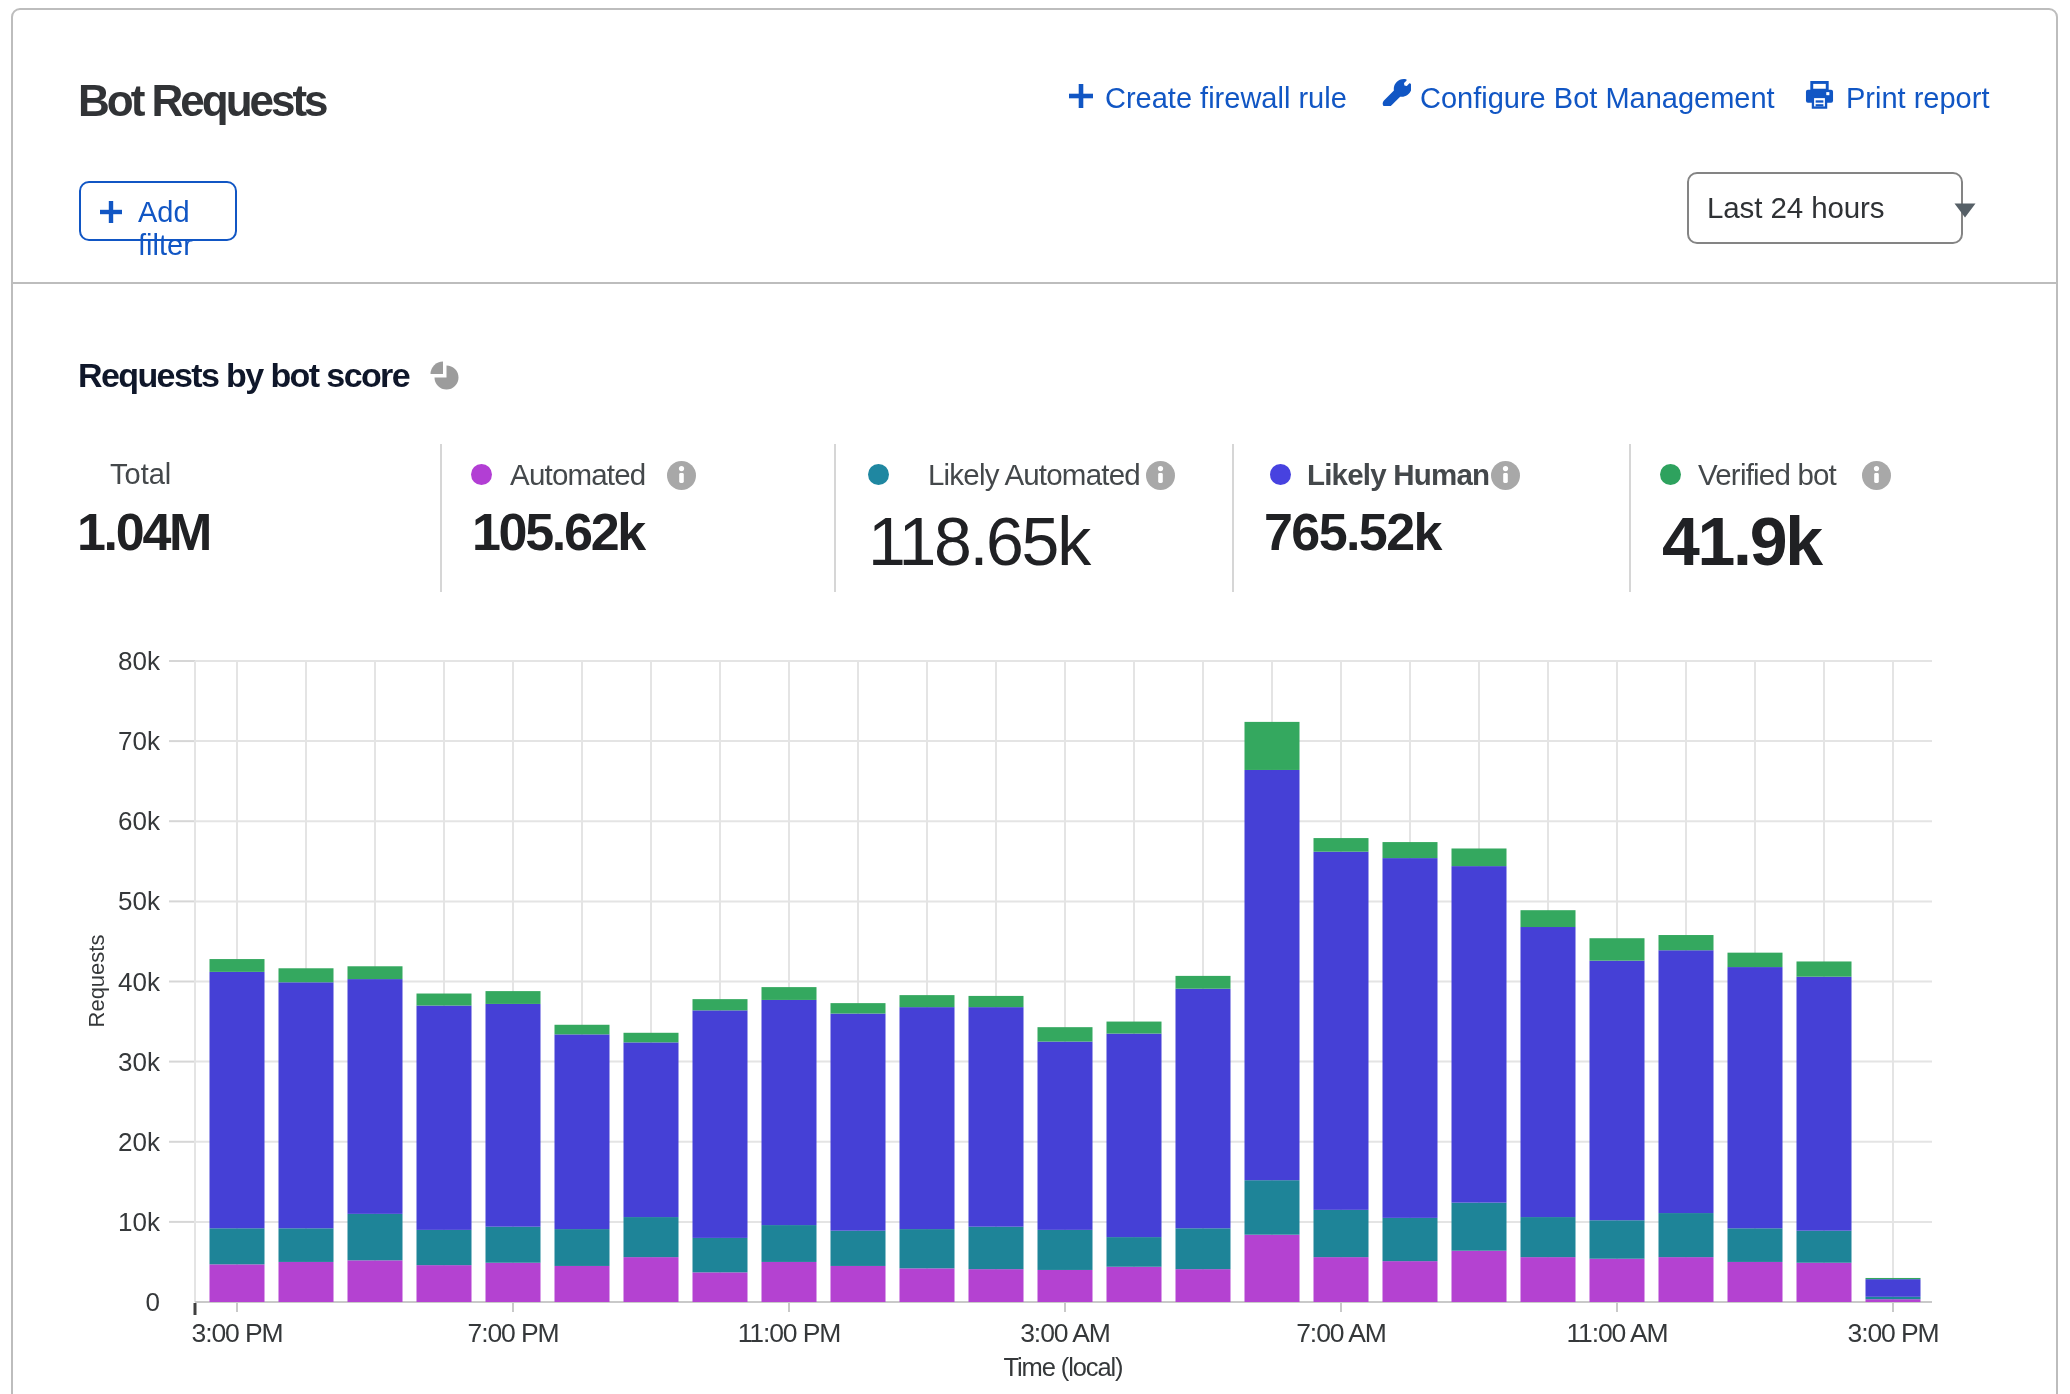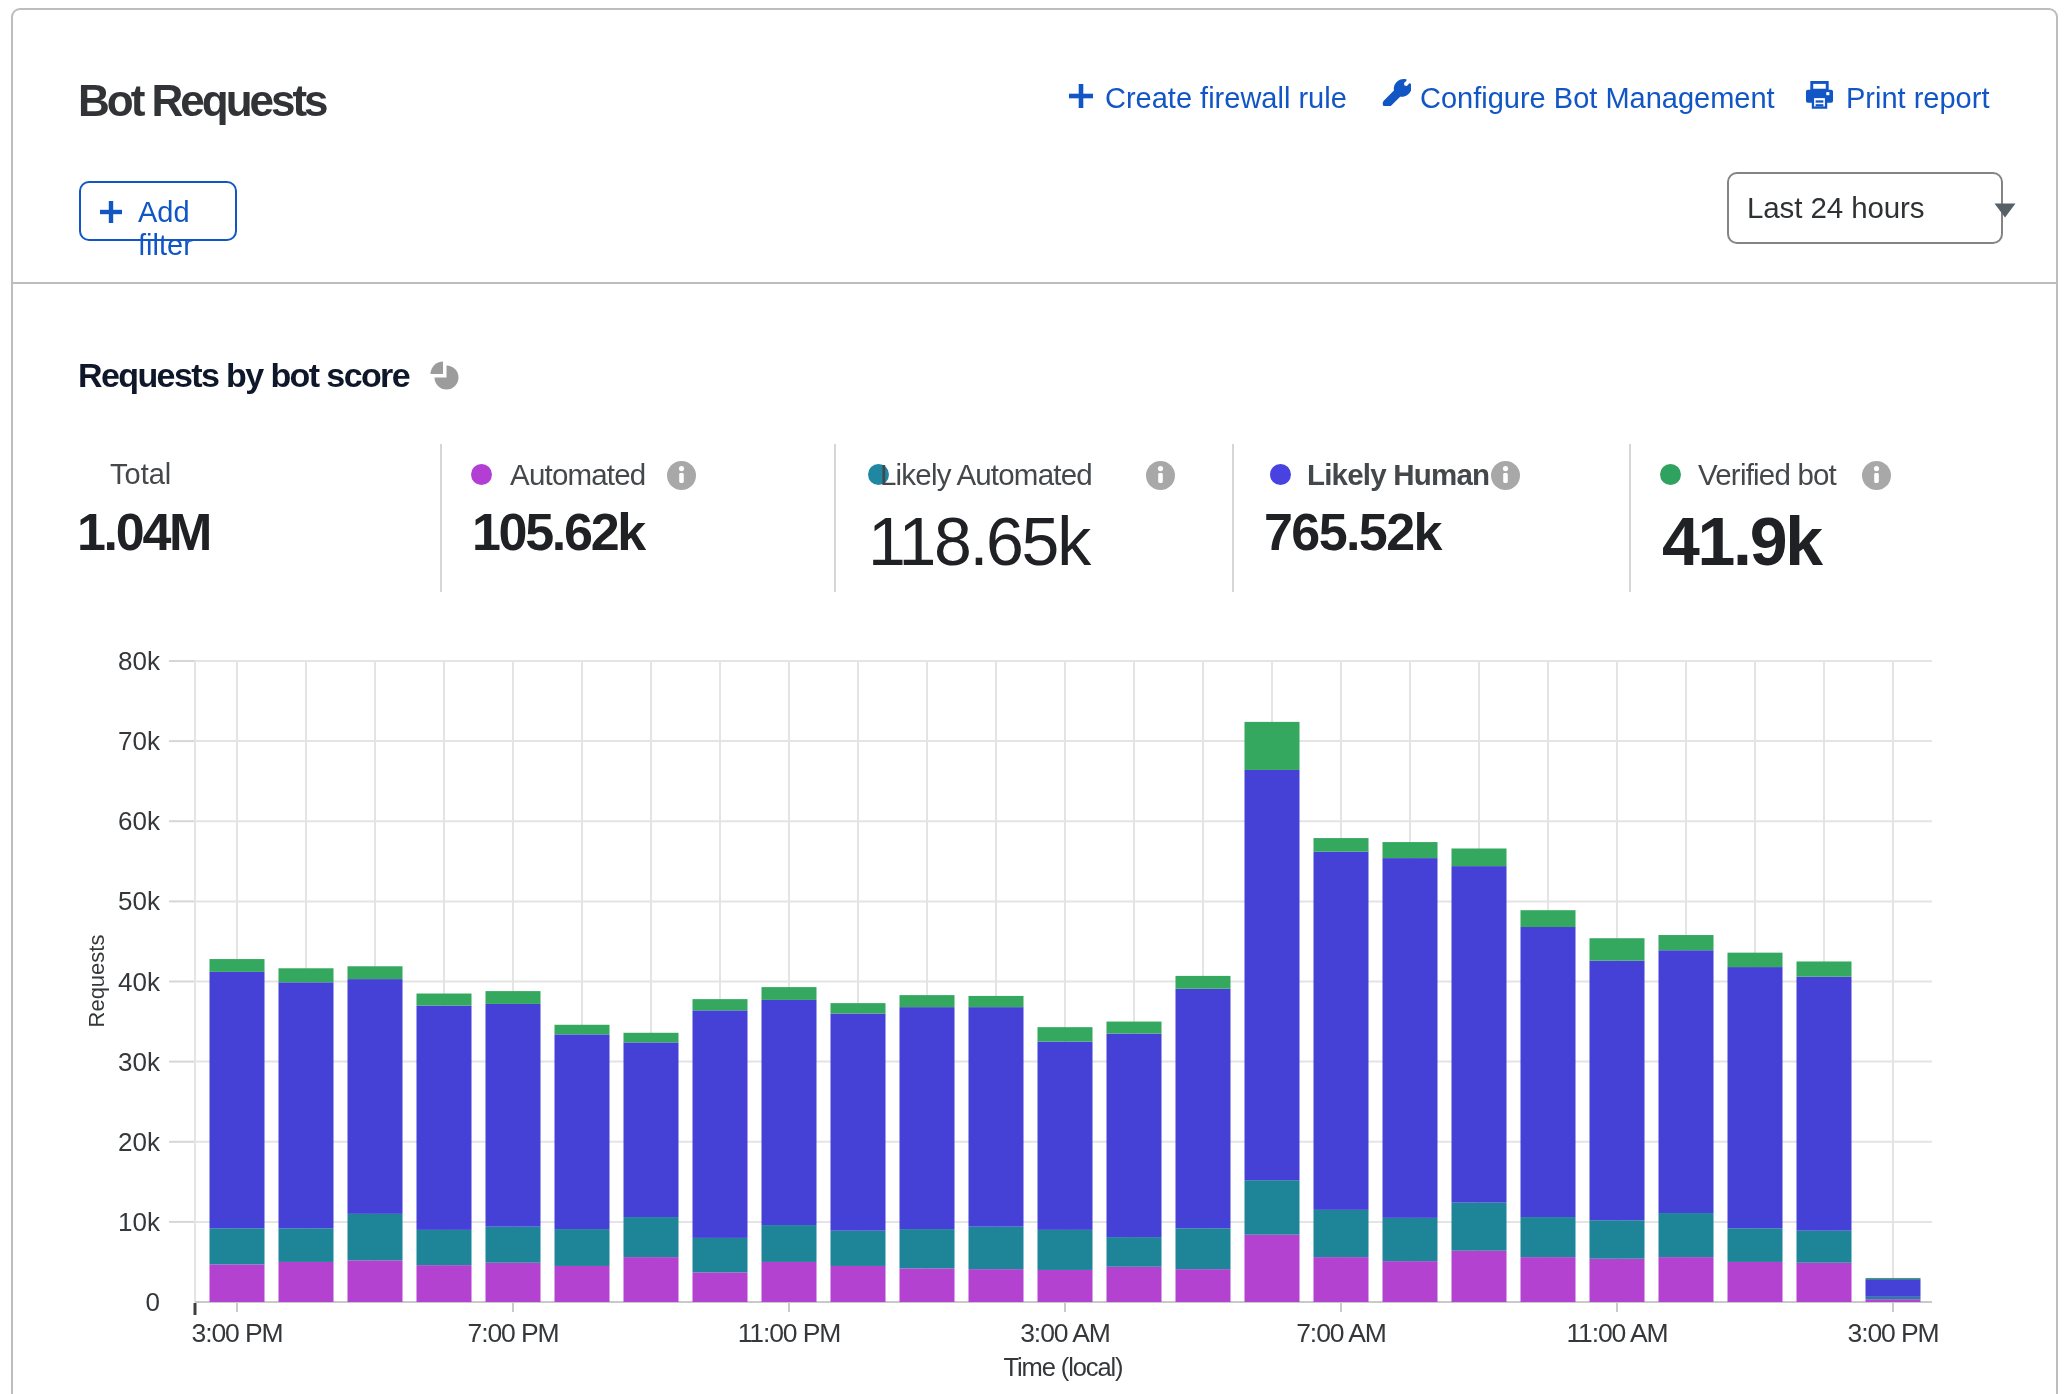--- a/index.html
+++ b/index.html
@@ -36,21 +36,21 @@
 </div>
 
 <div class="abs" style="left:79px;top:181px;width:158px;height:60px;border:2px solid #1156c4;border-radius:10px;color:#1156c4;">
 <svg style="position:absolute;left:19px;top:18px" width="22" height="22" viewBox="0 0 22 22">
       <rect x="8.8" y="0" width="4.4" height="22" fill="#1156c4"></rect>
       <rect x="0" y="8.8" width="22" height="4.4" fill="#1156c4"></rect>
     </svg>
 <span style="position:absolute;left:57px;top:13px;font-size:29px;">Add filter</span>
 </div>
 
-<div class="abs" style="left:1727px;top:172px;width:276px;height:72px;border:2px solid #848484;border-radius:10px;color:#2f3235;">
+<div class="abs" style="left:1687px;top:172px;width:276px;height:72px;border:2px solid #848484;border-radius:10px;color:#2f3235;">
 <span style="position:absolute;left:18px;top:17px;font-size:29.5px;letter-spacing:-0.1px;">Last 24 hours</span>
 <svg width="22" height="15" viewBox="0 0 22 15" style="position:absolute;left:265px;top:29px">
       <path d="M0.5 0.5 L21.5 0.5 L11 14.5 Z" fill="#566067"></path>
     </svg>
 </div>
 
 <div class="abs" style="left:78px;top:356px;font-size:34px;font-weight:700;color:#0f172a;letter-spacing:-1.6px;">Requests by bot score</div>
 <div class="abs" style="left:430px;top:361px;"><svg width="30" height="30" viewBox="0 0 30 30">
       <path d="M16.5 4.5 A12 12 0 1 1 4.5 16.5 L 16.5 16.5 Z" fill="#9c9c9c"></path>
       <path d="M13 13 L 13 0.5 A 12.5 12.5 0 0 0 0.5 13 Z" fill="#9c9c9c"></path>
@@ -67,21 +67,21 @@
 <div class="abs" style="left:471px;top:464px;width:21px;height:21px;border-radius:50%;background:#b23ed4;"></div>
 <div class="abs" style="left:510px;top:458px;font-size:29.5px;color:#44484b;letter-spacing:-0.8px;">Automated</div>
 <div class="abs" style="left:667px;top:461px;"><svg width="29" height="29" viewBox="0 0 29 29">
       <circle cx="14.5" cy="14.5" r="14.5" fill="#a8a8a8"></circle>
       <rect x="12.2" y="12" width="4.6" height="10" rx="1.4" fill="#fff"></rect>
       <circle cx="14.5" cy="7.6" r="2.6" fill="#fff"></circle>
     </svg></div>
 <div class="abs" style="left:472px;top:502px;font-size:52px;font-weight:700;color:#202124;letter-spacing:-2.3px;">105.62k</div>
 
 <div class="abs" style="left:868px;top:464px;width:21px;height:21px;border-radius:50%;background:#1f87a1;"></div>
-<div class="abs" style="left:880px;top:458px;font-size:29.5px;color:#44484b;letter-spacing:-0.8px;">Likely Automated</div>
+<div class="abs" style="left:928px;top:458px;font-size:29.5px;color:#44484b;letter-spacing:-0.8px;">Likely Automated</div>
 <div class="abs" style="left:1146px;top:461px;"><svg width="29" height="29" viewBox="0 0 29 29">
       <circle cx="14.5" cy="14.5" r="14.5" fill="#a8a8a8"></circle>
       <rect x="12.2" y="12" width="4.6" height="10" rx="1.4" fill="#fff"></rect>
       <circle cx="14.5" cy="7.6" r="2.6" fill="#fff"></circle>
     </svg></div>
 <div class="abs" style="left:868px;top:502px;font-size:68px;font-weight:400;color:#202124;letter-spacing:-2.3px;">118.65k</div>
 
 <div class="abs" style="left:1270px;top:464px;width:21px;height:21px;border-radius:50%;background:#4742e0;"></div>
 <div class="abs" style="left:1307px;top:458px;font-size:29.5px;color:#44484b;letter-spacing:-0.8px;font-weight:bold;">Likely Human</div>
 <div class="abs" style="left:1491px;top:461px;"><svg width="29" height="29" viewBox="0 0 29 29">

